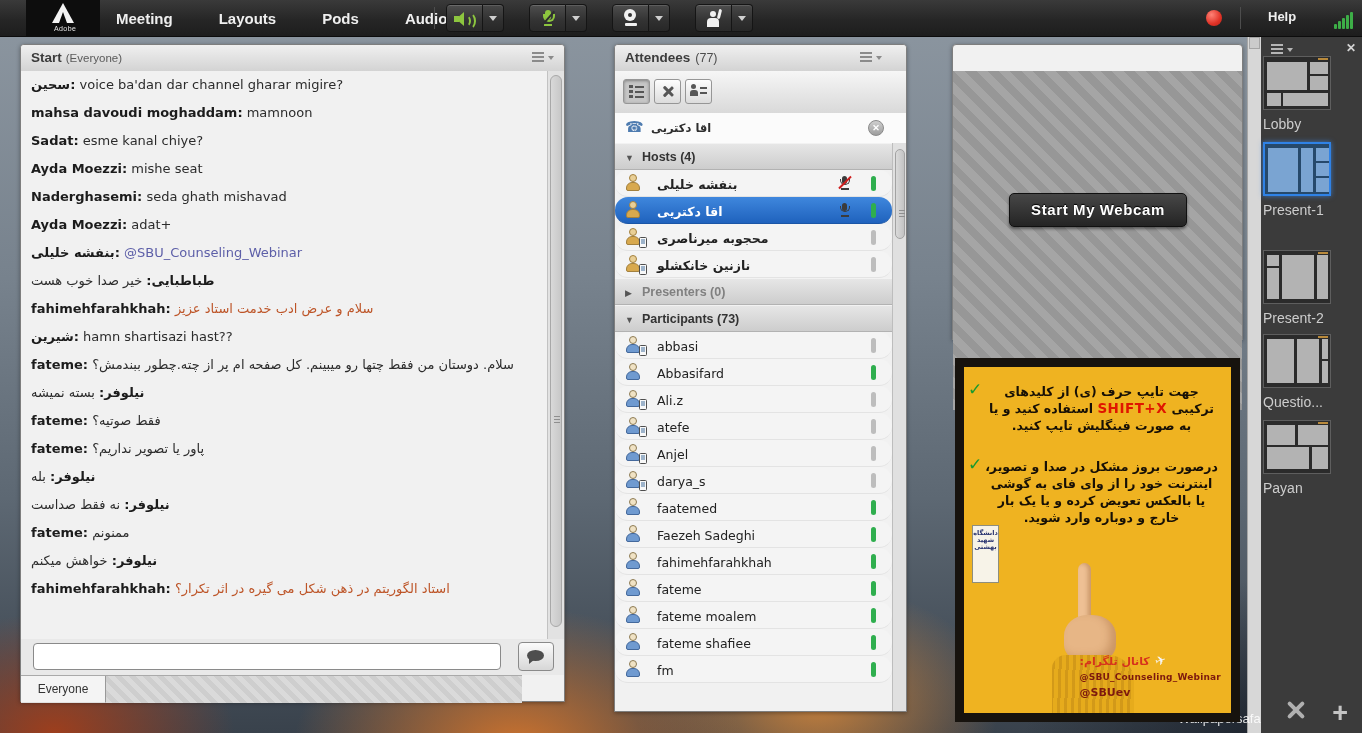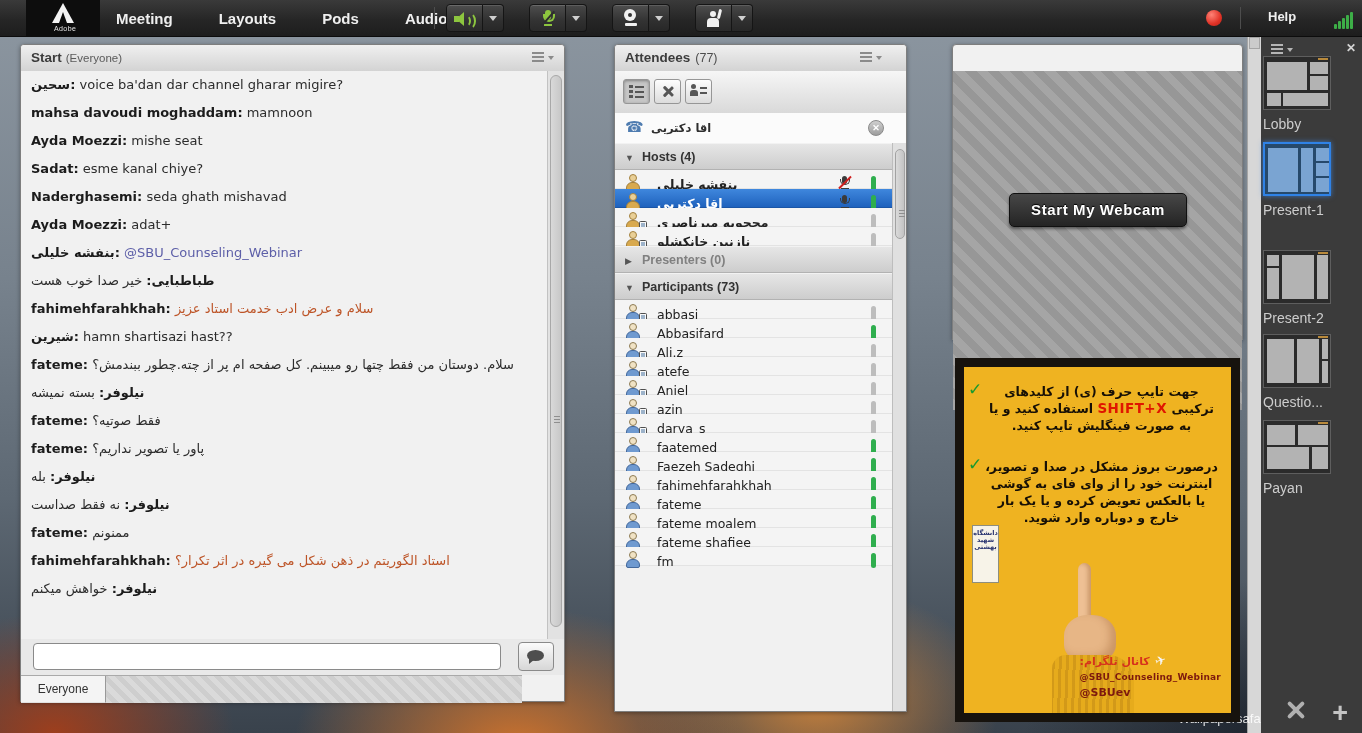--- a/index.html
+++ b/index.html
@@ -125,21 +125,21 @@
   .spk-name{position:absolute;left:36px;top:8px;font-size:11.5px;font-weight:bold;color:#2e2e2e;}
   .spk-close{position:absolute;right:22px;top:7px;width:16px;height:16px;border-radius:50%;
     background:linear-gradient(#cfcfcf,#9d9d9d);border:1px solid #8a8a8a;box-sizing:border-box;
     color:#fff;font-size:9px;font-weight:bold;text-align:center;line-height:14px;}
   .att-list{position:absolute;left:0;top:98px;width:277px;height:568px;overflow:hidden;}
   .grp-hdr{position:relative;height:27px;background:linear-gradient(#e6e6e6,#cdcdcd);
     border-bottom:1px solid #b2b2b2;border-top:1px solid #f2f2f2;box-sizing:border-box;}
   .grp-arrow{position:absolute;left:10px;top:9px;font-size:9px;color:#555;}
   .grp-label{position:absolute;left:27px;top:6px;font-size:12.5px;font-weight:bold;color:#333;}
   .grp-label.dim{color:#808080;}
-  .att-row{position:relative;height:19px;background:#f4f4f4;border-bottom:1px solid #e3e3e3;box-sizing:border-box;}
+  .att-row{position:relative;height:27px;background:#f4f4f4;border-bottom:1px solid #e3e3e3;box-sizing:border-box;border-radius:13px;}
   .att-row.sel{background:linear-gradient(#3f87dd,#1f62bd);border-bottom-color:#1a55a6;}
   .att-row.sel .att-name{color:#fff;}
   .att-name{position:absolute;left:42px;top:7px;font-size:12.5px;color:#222;}
   .att-name.b{font-weight:bold;}
   .avatar{position:absolute;left:9px;top:4px;width:20px;height:18px;}
   .avatar .head{position:absolute;left:5px;top:0;width:8px;height:8px;border-radius:50%;}
   .avatar .body{position:absolute;left:2px;top:8px;width:14px;height:9px;border-radius:6px 6px 2px 2px;}
   .avatar.host .head{background:#e9cf96;border:1px solid #a3813f;box-sizing:border-box;}
   .avatar.host .body{background:#d8a94e;border:1px solid #a3813f;box-sizing:border-box;}
   .avatar.user .head{background:#f0e2c4;border:1px solid #8d7b54;box-sizing:border-box;}
@@ -328,37 +328,37 @@
       <div class="menu-ic" style="right:10px;top:7px">
         <span class="b" style="top:0"></span>
           <span class="b" style="top:4px"></span>
           <span class="b" style="top:8px"></span>
           <span class="car"></span>
       </div>
     </div>
     <div class="chat-msgs fa" id="chat-messages">
         <div class="msg" dir="ltr"><span class="mname fa">سحین:</span><span class="mtext fa plain"> voice ba'dan dar channel gharar migire?</span></div>
         <div class="msg" dir="ltr"><span class="mname fa">mahsa davoudi moghaddam:</span><span class="mtext fa plain"> mamnoon</span></div>
+        <div class="msg" dir="ltr"><span class="mname fa">Sadat:</span><span class="mtext fa plain"> esme kanal chiye?</span></div>
         <div class="msg" dir="ltr"><span class="mname fa">Ayda Moezzi:</span><span class="mtext fa plain"> mishe seat</span></div>
-        <div class="msg" dir="ltr"><span class="mname fa">Sadat:</span><span class="mtext fa plain"> esme kanal chiye?</span></div>
         <div class="msg" dir="ltr"><span class="mname fa">Naderghasemi:</span><span class="mtext fa plain"> seda ghath mishavad</span></div>
         <div class="msg" dir="ltr"><span class="mname fa">Ayda Moezzi:</span><span class="mtext fa plain"> adat+</span></div>
         <div class="msg" dir="ltr"><span class="mname fa">بنفشه خلیلی:</span><span class="mtext fa link"> @SBU_Counseling_Webinar</span></div>
         <div class="msg rtl" dir="rtl"><span class="mname fa">طباطبایی:</span><span class="mtext fa plain"> خیر صدا خوب هست</span></div>
         <div class="msg" dir="ltr"><span class="mname fa">fahimehfarahkhah:</span><span class="mtext fa orange"> سلام و عرض ادب خدمت استاد عزیز</span></div>
         <div class="msg" dir="ltr"><span class="mname fa">شیرین:</span><span class="mtext fa plain"> hamn shartisazi hast??</span></div>
         <div class="msg" dir="ltr"><span class="mname fa">fateme:</span><span class="mtext fa plain"> سلام. دوستان من فقط چتها رو میبینم. کل صفحه ام پر از چته.چطور ببندمش؟</span></div>
         <div class="msg rtl" dir="rtl"><span class="mname fa">نیلوفر:</span><span class="mtext fa plain"> بسته نمیشه</span></div>
         <div class="msg" dir="ltr"><span class="mname fa">fateme:</span><span class="mtext fa plain"> فقط صوتیه؟</span></div>
         <div class="msg" dir="ltr"><span class="mname fa">fateme:</span><span class="mtext fa plain"> پاور یا تصویر نداریم؟</span></div>
         <div class="msg rtl" dir="rtl"><span class="mname fa">نیلوفر:</span><span class="mtext fa plain"> بله</span></div>
         <div class="msg rtl" dir="rtl"><span class="mname fa">نیلوفر:</span><span class="mtext fa plain"> نه فقط صداست</span></div>
         <div class="msg" dir="ltr"><span class="mname fa">fateme:</span><span class="mtext fa plain"> ممنونم</span></div>
+        <div class="msg rtl" dir="rtl"><span class="mname fa">نیلوفر:</span><span class="mtext fa plain"> خواهش میکنم</span></div>
         <div class="msg" dir="ltr"><span class="mname fa">fahimehfarahkhah:</span><span class="mtext fa orange"> استاد الگوریتم در ذهن شکل می گیره در اثر تکرار؟</span></div>
-        <div class="msg rtl" dir="rtl"><span class="mname fa">نیلوفر:</span><span class="mtext fa plain"> خواهش میکنم</span></div>
       </div>
     <div class="chat-scroll">
       <div class="chat-thumb">
           <span class="grip" style="top:340px"></span>
         </div>
     </div>
     <div class="chat-inrow">
       <input class="chat-input" value="" style="">
       <div class="send-btn">
         <div class="bubble"></div>
@@ -503,29 +503,20 @@
           <span class="att-name fa">atefe</span>
           <span class="stat-bar gray"></span>
         </div>
         <div class="att-row">
           <div class="avatar user">
             <span class="head"></span>
             <span class="body"></span>
             <span class="ph-badge"></span>
           </div>
           <span class="att-name fa">Anjel</span>
-          <span class="stat-bar gray"></span>
-        </div>
-        <div class="att-row">
-          <div class="avatar user">
-            <span class="head"></span>
-            <span class="body"></span>
-            <span class="ph-badge"></span>
-          </div>
-          <span class="att-name fa">azin</span>
           <span class="stat-bar gray"></span>
         </div>
         <div class="att-row">
           <div class="avatar user">
             <span class="head"></span>
             <span class="body"></span>
             <span class="ph-badge"></span>
           </div>
           <span class="att-name fa">darya_s</span>
           <span class="stat-bar gray"></span>

